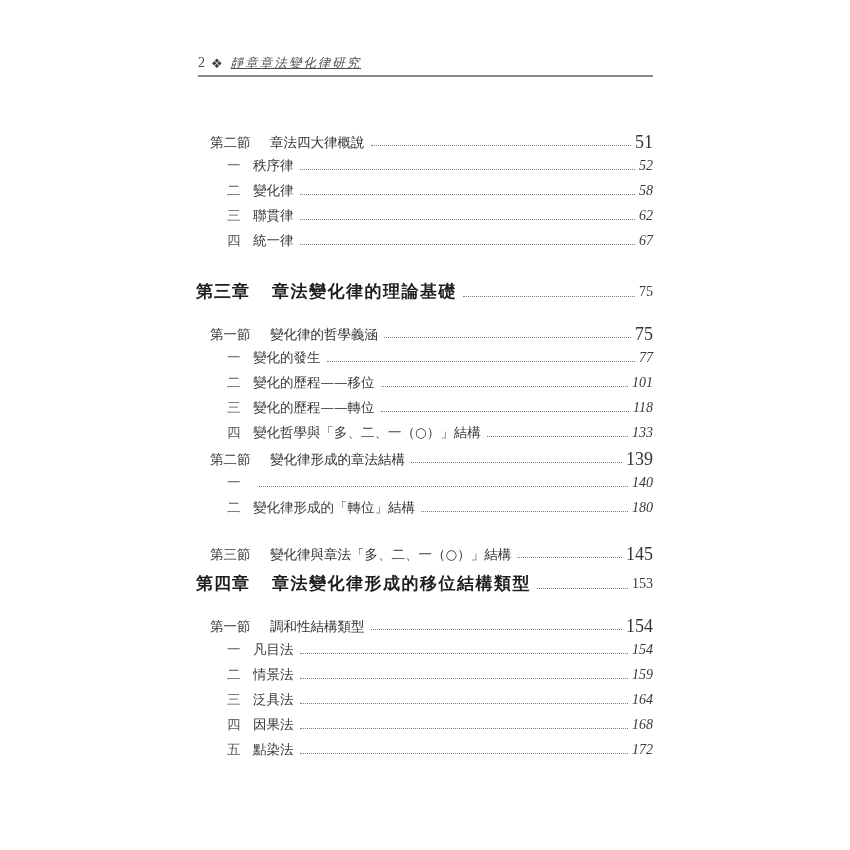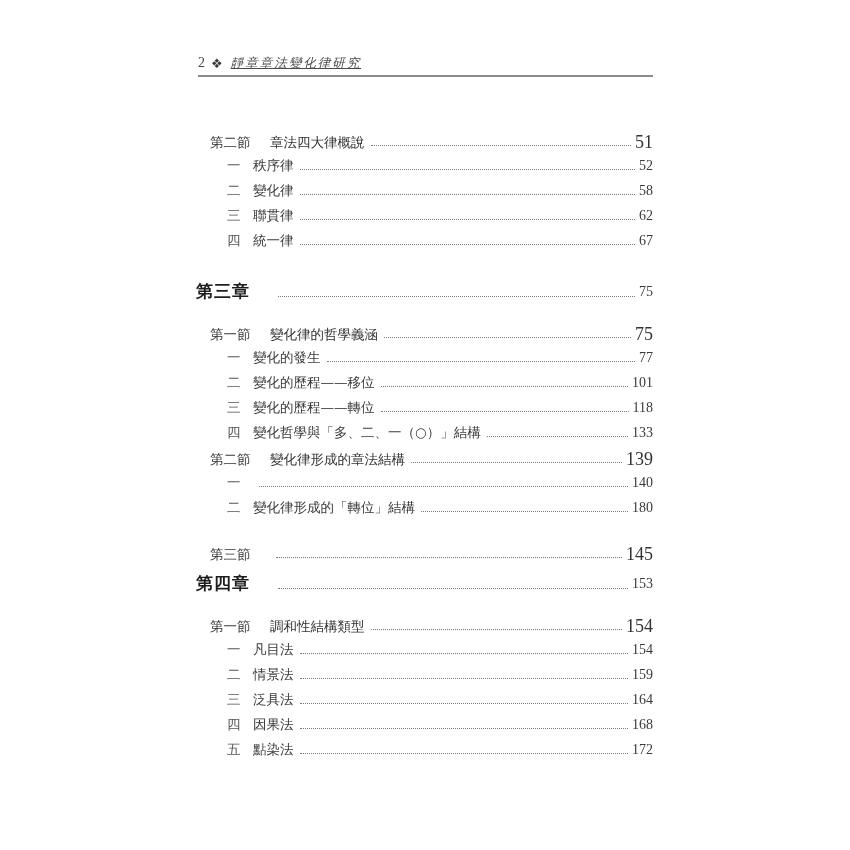--- a/index.html
+++ b/index.html
@@ -129,21 +129,21 @@
     .row-section .gap { width: 14px; }
     .row-section .page { font-size: 18px; }
     
     .row-item {
       left: 227px;
       width: 426px;
       font-size: 13.5px;
       color: #3a3a3a;
     }
     .row-item .num { width: 26px; color: #555; }
-    .row-item .page { font-size: 14px; }
+    .row-item .page { font-size: 14px; font-style: italic; }
   </style>
 </head>
 <body>
 
 <div class="page">
 
   <div class="running-head">
     <span class="pgnum">2</span>
     <span class="diamond">❖</span>
     <span class="book-title">靜章章法變化律研究</span>
@@ -178,20 +178,21 @@
       </div>
       <div class="toc-row row-item" style="top: 232px;">
         <span class="num">四</span>
         <span class="label">統一律</span>
         <span class="leader"></span>
         <span class="page">67</span>
       </div>
       <div class="toc-row row-chapter" style="top: 280px;">
         <span class="num">第三章</span>
         <span class="gap"></span>
+        <span class="label">章法變化律的理論基礎</span>
         <span class="leader"></span>
         <span class="page">75</span>
       </div>
       <div class="toc-row row-section" style="top: 324px;">
         <span class="num">第一節</span>
         <span class="gap"></span>
         <span class="label">變化律的哲學義涵</span>
         <span class="leader"></span>
         <span class="page">75</span>
       </div>
@@ -233,26 +234,28 @@
       </div>
       <div class="toc-row row-item" style="top: 499px;">
         <span class="num">二</span>
         <span class="label">變化律形成的「轉位」結構</span>
         <span class="leader"></span>
         <span class="page">180</span>
       </div>
       <div class="toc-row row-section" style="top: 544px;">
         <span class="num">第三節</span>
         <span class="gap"></span>
+        <span class="label">變化律與章法「多、二、一（○）」結構</span>
         <span class="leader"></span>
         <span class="page">145</span>
       </div>
       <div class="toc-row row-chapter" style="top: 572px;">
         <span class="num">第四章</span>
         <span class="gap"></span>
+        <span class="label">章法變化律形成的移位結構類型</span>
         <span class="leader"></span>
         <span class="page">153</span>
       </div>
       <div class="toc-row row-section" style="top: 616px;">
         <span class="num">第一節</span>
         <span class="gap"></span>
         <span class="label">調和性結構類型</span>
         <span class="leader"></span>
         <span class="page">154</span>
       </div>

